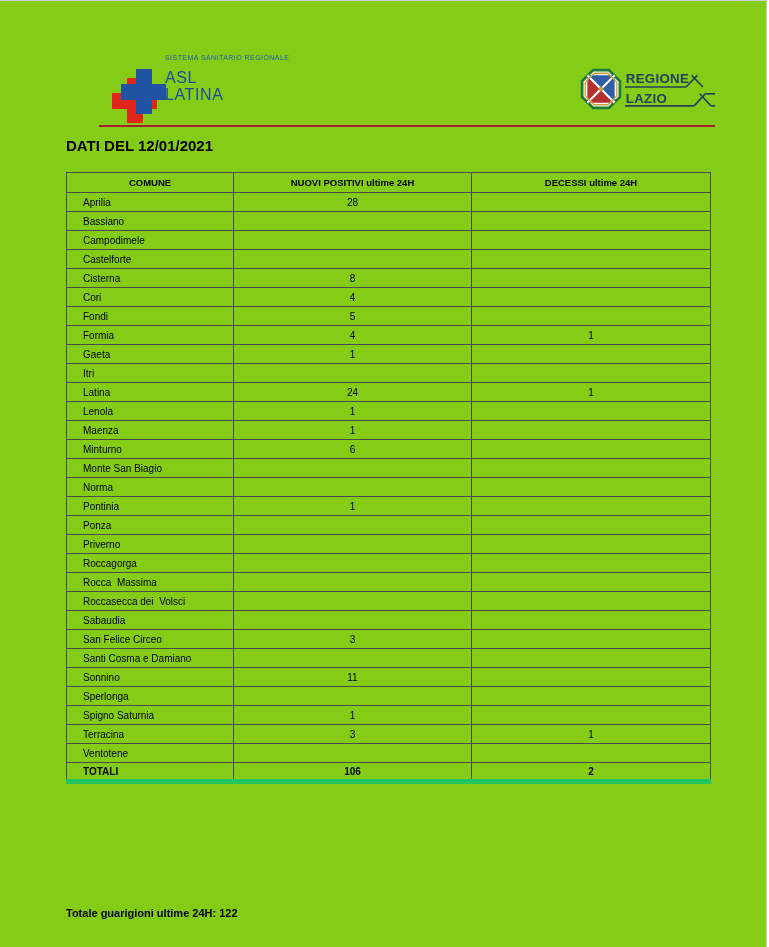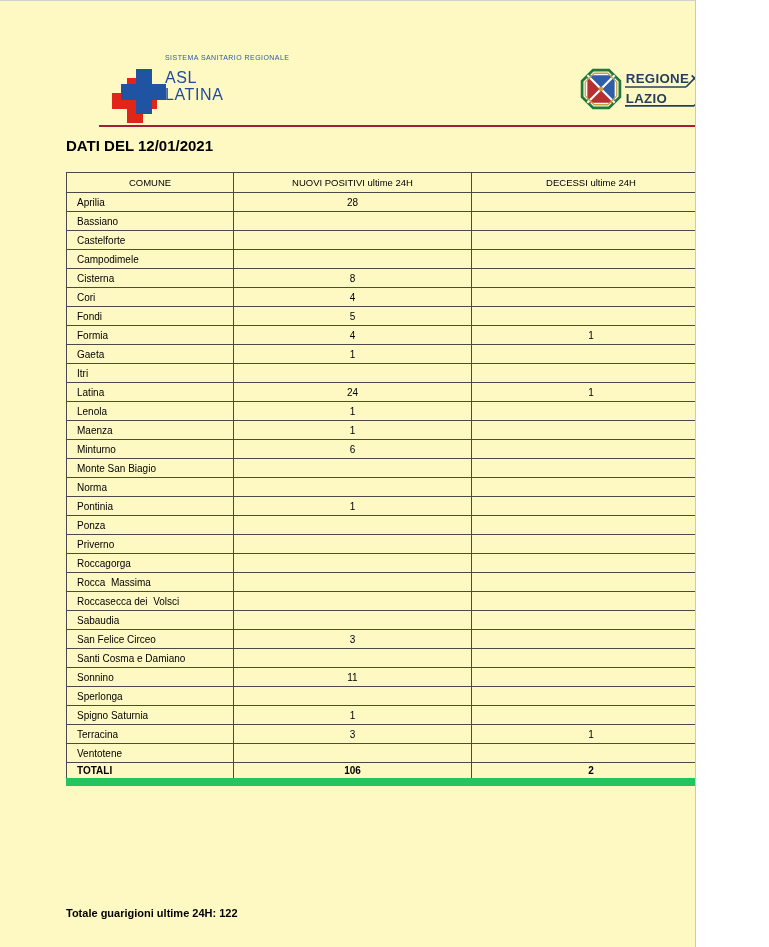--- a/index.html
+++ b/index.html
@@ -2,21 +2,21 @@
 <html style="--brand-blue: #1d4c9e; --tagline-blue: #2c5aa8; --cross-red: #e0251b; --cross-blue: #2153a3; --navy: #24405e; --rule-red: #a51e34; --border: #4a4a4a;"><head>
 <meta charset="utf-8">
 <style>
   :root{
     --brand-blue:#1d4c9e; --tagline-blue:#2c5aa8; --cross-red:#e0251b;
     --navy:#24405e; --rule-red:#a51e34; --border:#4a4a4a; --edge:#d0d0d0;
   }
   *{margin:0;padding:0;box-sizing:border-box;}
   html,body{background:#fff;}
   body{font-family:"Liberation Sans",sans-serif;color:#000;}
-  .page{position:relative;width:696px;height:947px;background:#fef9c3;
+  .page{position:relative;width:767px;height:947px;background:#84cc16;
         border-top:1px solid var(--edge);border-right:1px solid #c8c8c8;overflow:hidden;}
 
   
   .asl-cross{position:absolute;left:112px;top:68px;width:54px;height:54px;}
   .plus{position:absolute;width:45px;height:45px;}
   .plus .bar-v{position:absolute;left:14.5px;top:0;width:16px;height:45px;background:currentColor;}
   .plus .bar-h{position:absolute;top:14.5px;left:0;width:45px;height:16px;background:currentColor;}
   .plus-red{left:0;top:9px;color:var(--cross-red);}
   .plus-blue{left:9px;top:0;color:#2153a3;}
   .asl-tagline{position:absolute;left:165px;top:53px;font-size:7px;letter-spacing:.45px;
@@ -33,25 +33,25 @@
 
   .red-rule{position:absolute;left:99px;top:124px;width:616px;height:2px;background:var(--rule-red);}
 
   .title{position:absolute;left:66px;top:136px;width:644px;text-align:left;
          font-size:15px;font-weight:700;}
 
   table.data-table{position:absolute;left:66px;top:171px;width:644px;
                    border-collapse:collapse;table-layout:fixed;}
   col.c1{width:167px;} col.c2{width:238px;} col.c3{width:239px;}
   .data-table th,.data-table td{border:1px solid var(--border);overflow:hidden;}
-  .data-table th{height:20px;font-size:9.5px;font-weight:400;text-align:center;vertical-align:middle;margin-left:8px;}
+  .data-table th{height:20px;font-size:9.5px;font-weight:700;text-align:center;vertical-align:middle;margin-left:8px;}
   .data-table td{height:19px;font-size:10px;vertical-align:middle;}
-  .data-table td:first-child{padding-left:10px;text-align:left;white-space:pre;}
+  .data-table td:first-child{padding-left:16px;text-align:left;white-space:pre;}
   .data-table td.num{text-align:center;}
-  .data-table tr.total td{font-weight:700;border-bottom:8px solid #22c55e;}
+  .data-table tr.total td{font-weight:700;border-bottom:5px solid #22c55e;}
 
   .footer-note{position:absolute;left:66px;top:906px;font-size:11px;font-weight:700;}
 </style>
 </head>
 <body>
 
 <div class="page">
 
   <div class="asl-cross">
     <div class="plus plus-red">
@@ -117,26 +117,26 @@
           <td>Aprilia</td>
           <td class="num">28</td>
           <td class="num"></td>
         </tr>
         <tr>
           <td>Bassiano</td>
           <td class="num"></td>
           <td class="num"></td>
         </tr>
         <tr>
+          <td>Campodimele</td>
+          <td class="num"></td>
+          <td class="num"></td>
+        </tr>
+        <tr>
           <td>Castelforte</td>
-          <td class="num"></td>
-          <td class="num"></td>
-        </tr>
-        <tr>
-          <td>Campodimele</td>
           <td class="num"></td>
           <td class="num"></td>
         </tr>
         <tr>
           <td>Cisterna</td>
           <td class="num">8</td>
           <td class="num"></td>
         </tr>
         <tr>
           <td>Cori</td>

